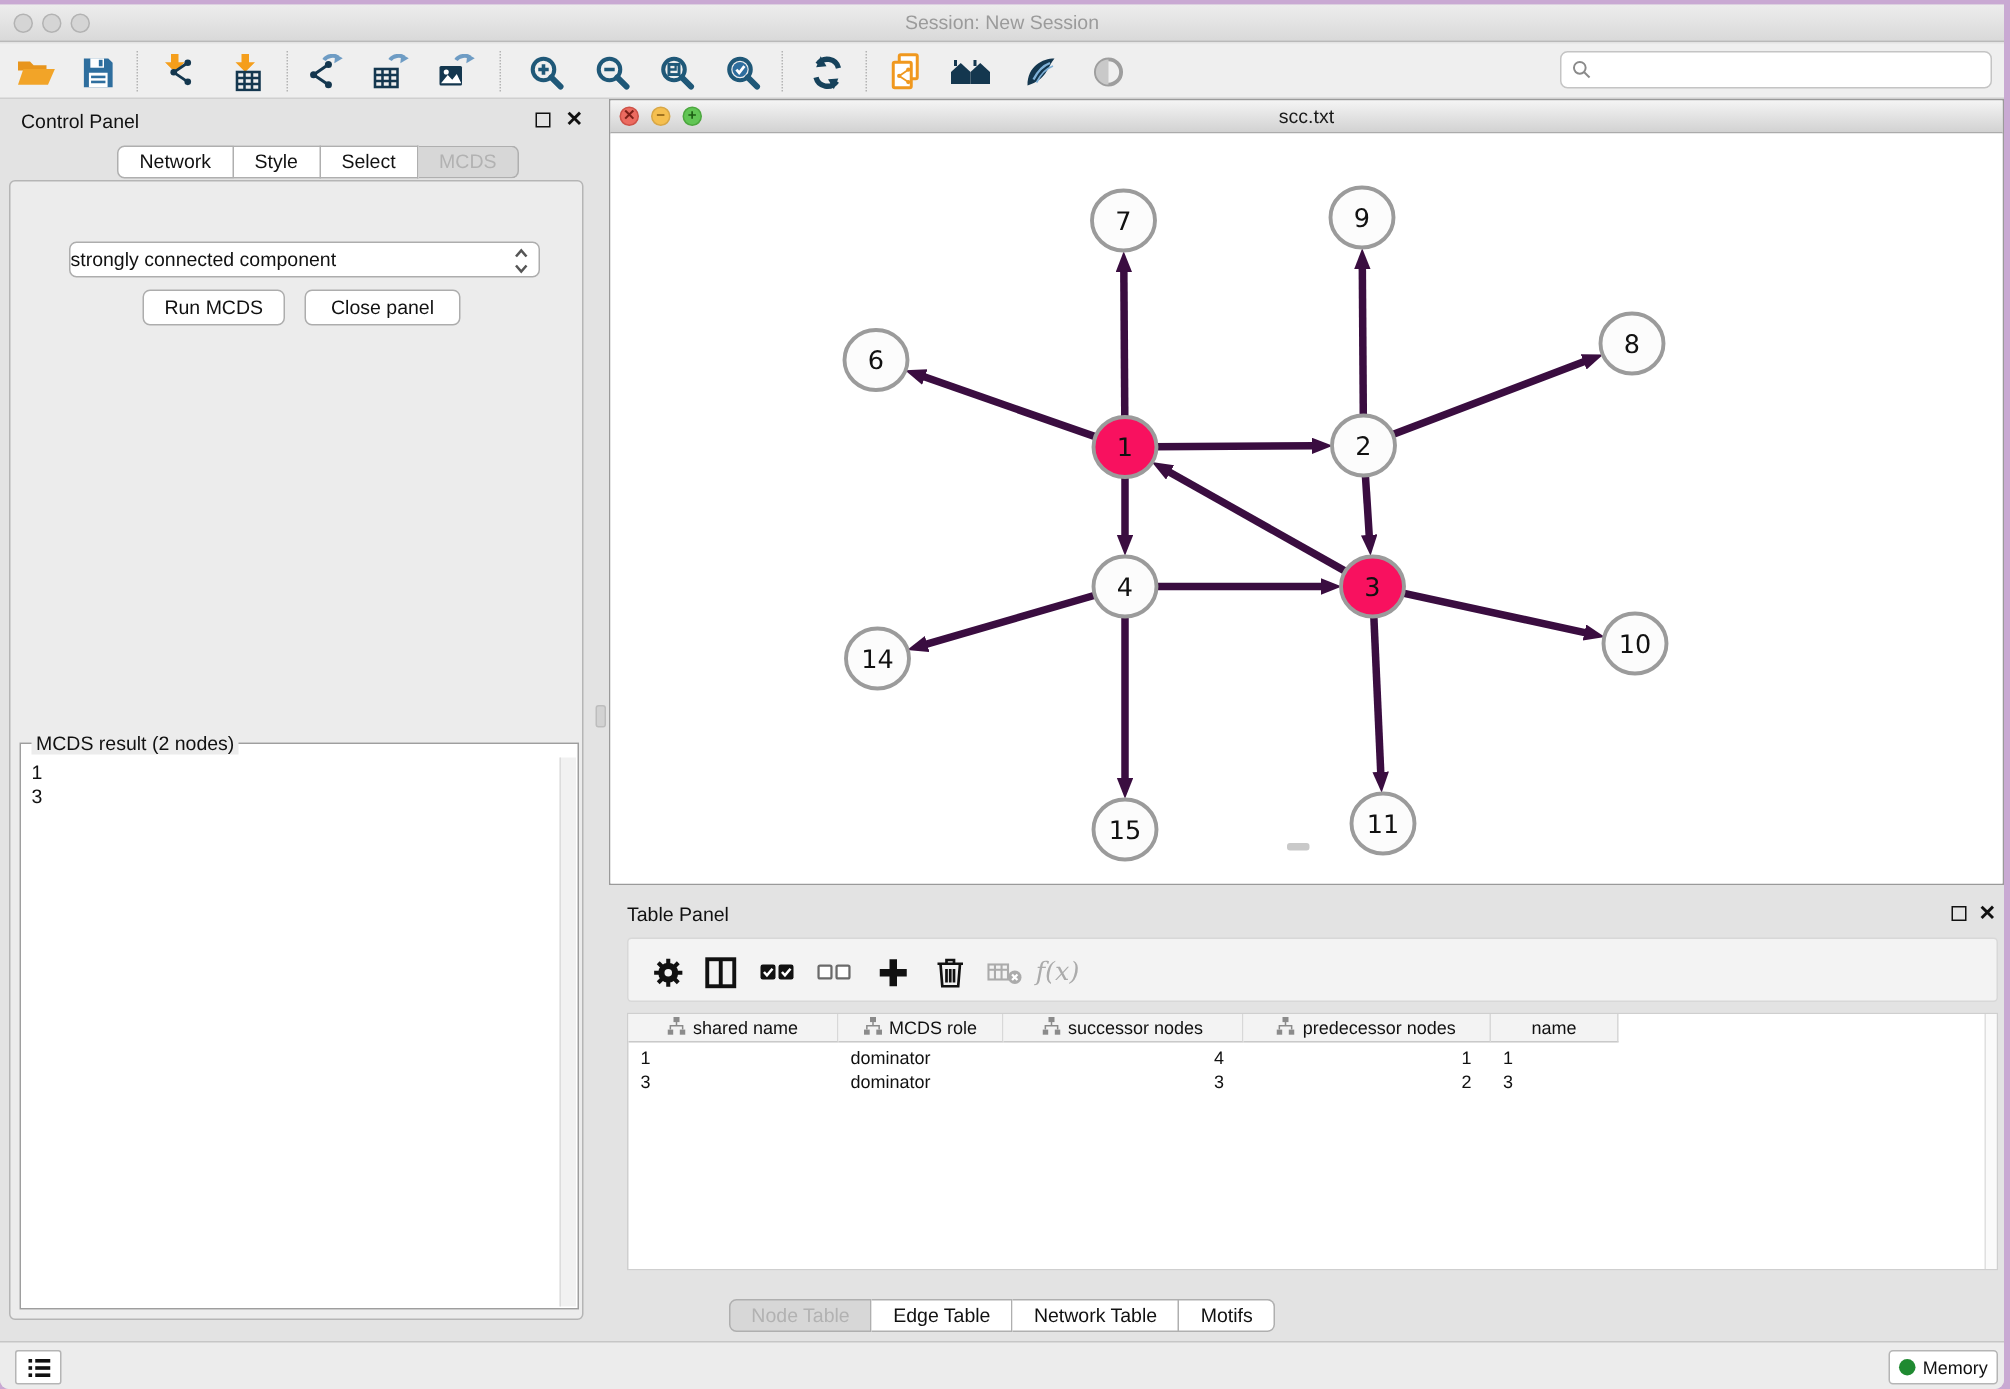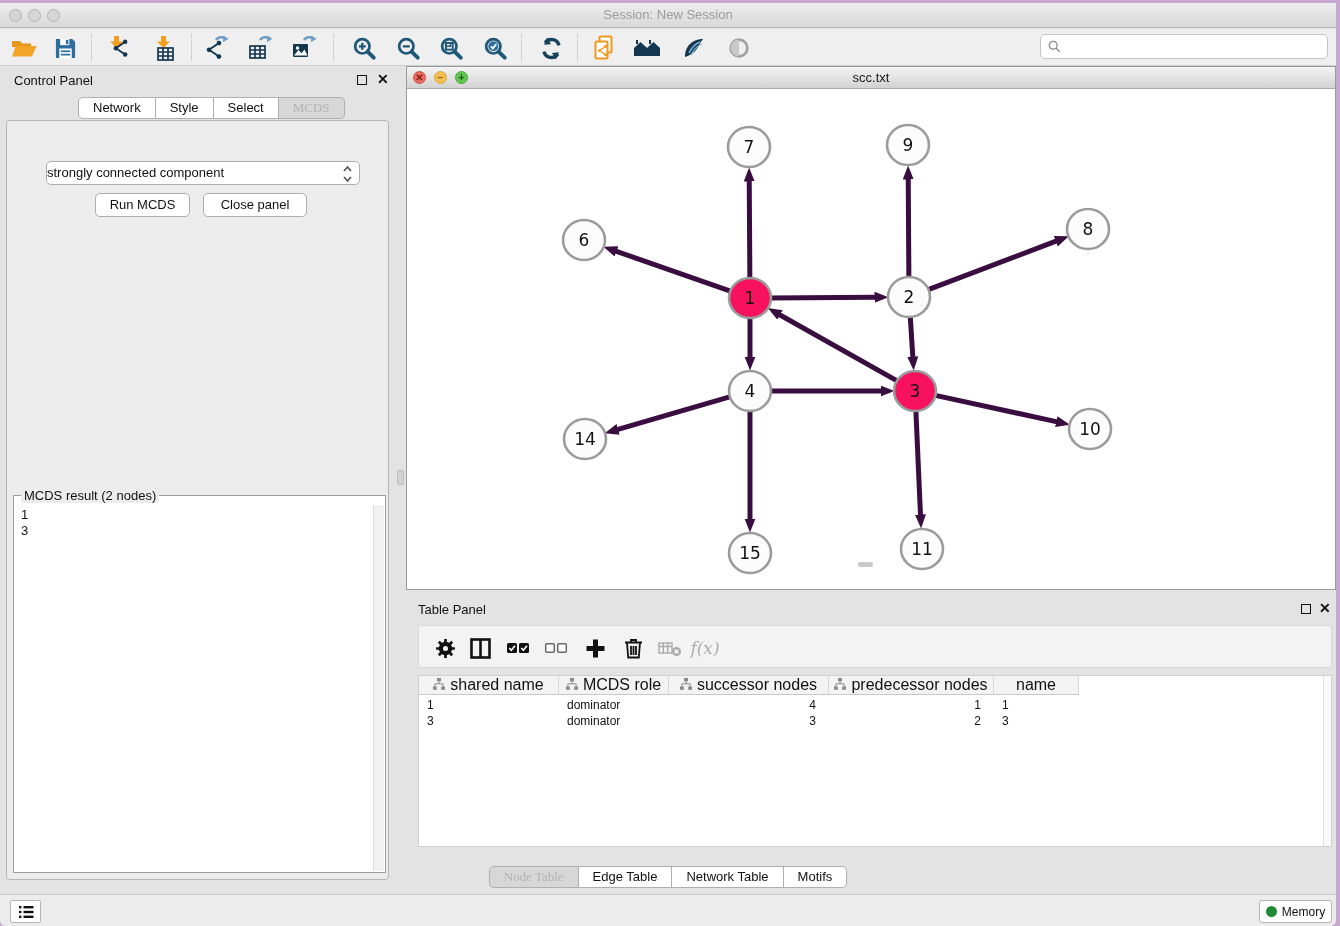--- a/index.html
+++ b/index.html
@@ -37,21 +37,21 @@
   #cp-title { position:absolute; left:14px; top:70px; font-size:13px; }
   .win-btn-float { display:inline-block; width:10px; height:10px; border:1.6px solid #111; }
   .win-btn-close { font-weight:700; font-size:14px; color:#111; line-height:12px; }
   #cp-float { left:357px; top:72px; } #cp-close { left:377px; top:70px; }
   .tabrow { position:absolute; display:flex; }
   #cp-tabs { left:78px; top:94px; }
   .tab { height:22px; line-height:20px; padding:0 14px; background:#fff; border:1px solid #AFAFAF;
     border-left:none; font-size:13px; color:#111; }
   .tab:first-child { border-left:1px solid #AFAFAF; border-radius:5px 0 0 5px; }
   .tab:last-child { border-radius:0 5px 5px 0; }
-  .tab.active { background:#D7D7D7; color:#B2B2B2;font-family:Liberation Serif, serif; }
+  .tab.active { background:#D7D7D7; color:#B2B2B2; }
   #cp-body { position:absolute; left:6px; top:117px; width:383px; height:760px;
     background:#ECECEC; border:1px solid #B5B5B5; border-radius:4px; }
   #opt-label { position:absolute; left:0; width:383px; top:18px; text-align:center; }
   #criterion { position:absolute; left:39px; top:40px; width:314px; height:24px; background:#fff;
     border:1px solid #ADADAD; border-radius:5px; line-height:22px; padding-left:0; }
   #criterion .stepper { position:absolute; right:6px; top:2px; }
   .btn { position:absolute; height:24px; background:#fff; border:1px solid #ADADAD; border-radius:5px;
     text-align:center; line-height:22px; font-size:13px; }
   #run-btn { left:88px; top:72px; width:95px; }
   #close-btn { left:196px; top:72px; width:104px; }
@@ -78,21 +78,21 @@
   #tp-title { position:absolute; left:418px; top:599px; }
   #tp-float { left:1301px; top:601px; } #tp-close { left:1319px; top:599px; }
   #tp-toolbar { position:absolute; left:418px; top:622px; width:914px; height:43px; background:#F3F3F3;
     border:1px solid #D8D8D8; border-radius:3px; }
   .tpi { position:absolute; top:8px; width:28px; height:28px; display:flex; align-items:center; justify-content:center; }
   .fx { font-family:"DejaVu Serif", serif; font-style:italic; font-size:17px; color:#ABABAB; }
   #tp-table { position:absolute; left:418px; top:672px; width:914px; height:172px; background:#fff;
     border:1px solid #CFCFCF; }
   #tp-header { position:absolute; left:0; top:0; height:19px; display:flex; }
   .hcell { height:19px; background:#F3F3F3; border-right:1px solid #D8D8D8; border-bottom:1px solid #C9C9C9;
-    display:flex; align-items:center; justify-content:center; gap:5px; font-size:16px; }
+    display:flex; align-items:center; justify-content:center; gap:5px; font-size:12px; }
   .hcell svg { flex:0 0 auto; }
   .trow { position:absolute; left:0; height:16px; display:flex; font-size:12px; }
   .tcell { height:16px; line-height:16px; overflow:hidden; }
   #tp-scroll { position:absolute; right:0; top:0; width:8px; height:170px; background:#FAFAFA;
     border-left:1px solid #E0E0E0; }
   #tp-tabs { left:0; right:0; top:863px; justify-content:center; }
 
   
   #statusbar { position:absolute; left:0; top:891px; width:100%; height:32px; background:#ECECEC;
     border-top:1px solid #C6C6C6; }

